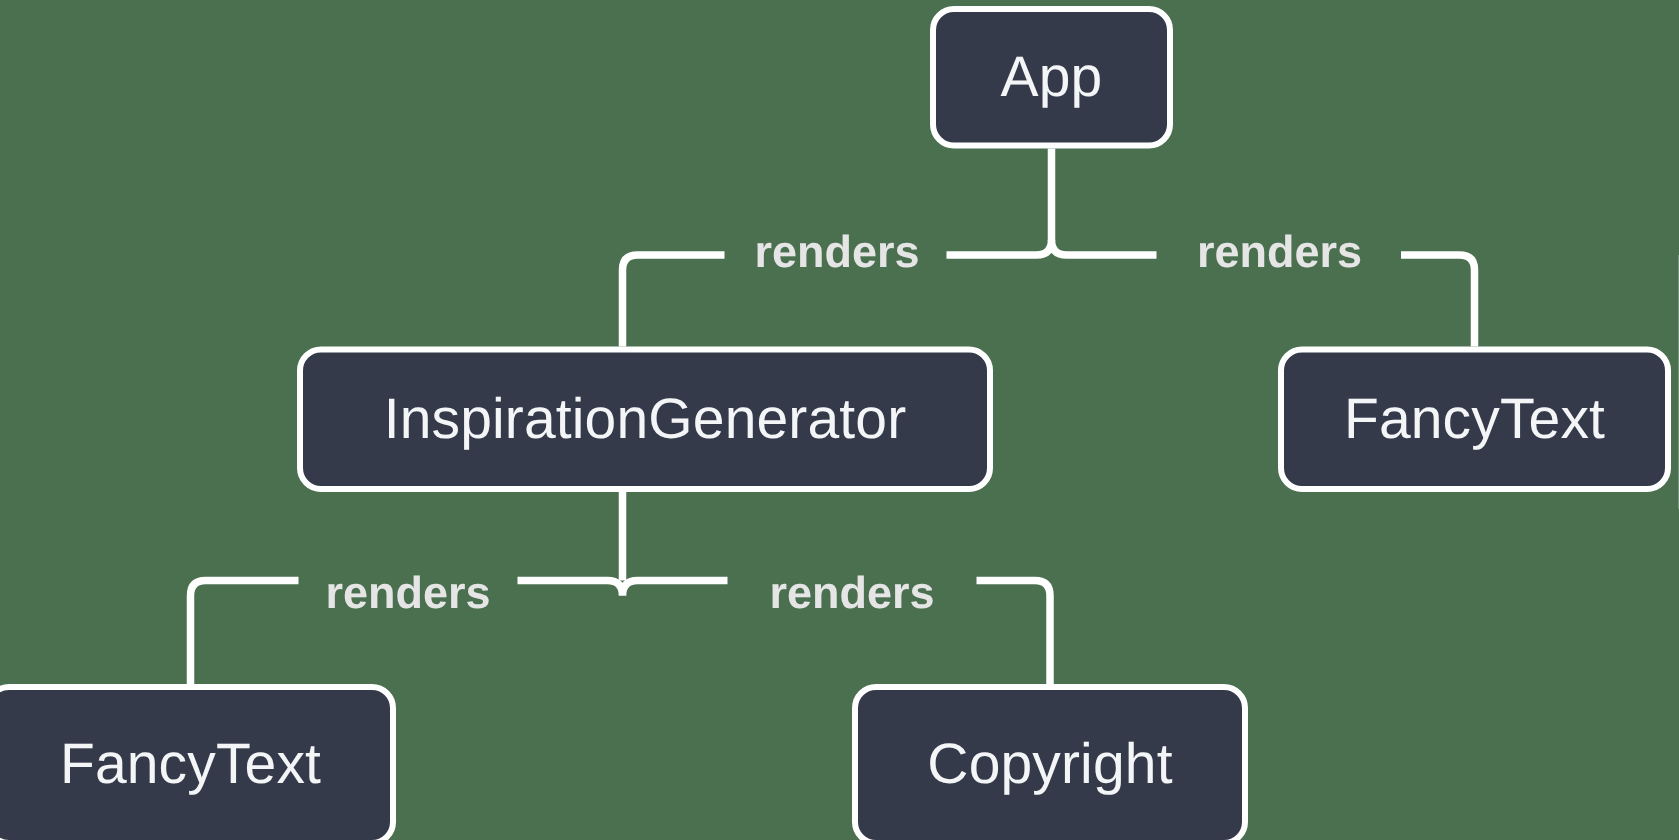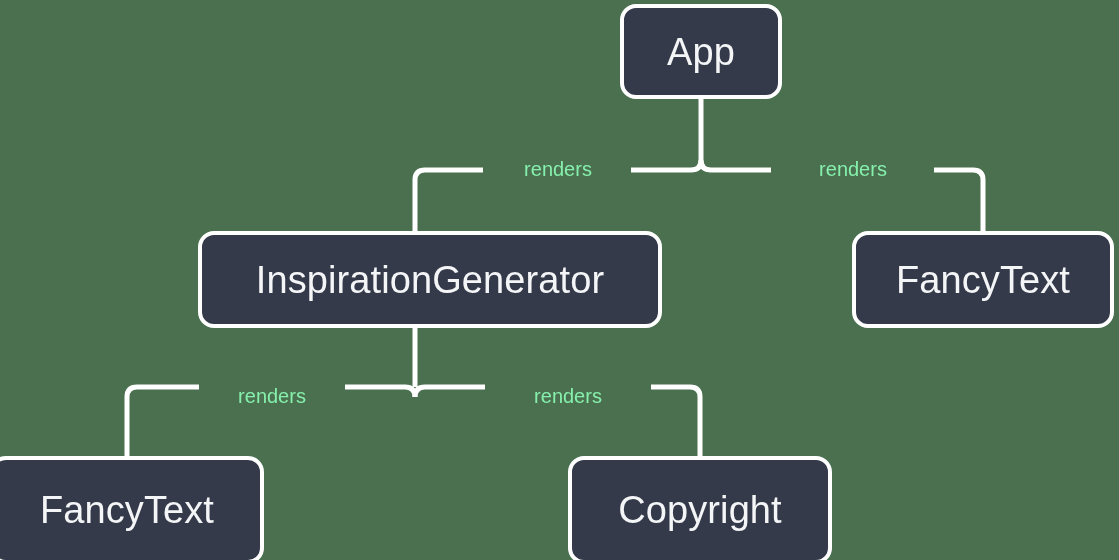--- a/index.html
+++ b/index.html
@@ -47,23 +47,23 @@
     white-space: nowrap;
   }
   .node-app { left: 620px; top: 4px; width: 162px; height: 95px; }
   .node-inspiration { left: 198px; top: 231px; width: 464px; height: 97px; }
   .node-fancytext-right { left: 852px; top: 231px; width: 262px; height: 97px; }
   .node-fancytext-bottom { left: -10px; top: 456px; width: 274px; height: 108px; }
   .node-copyright { left: 568px; top: 456px; width: 264px; height: 108px; }
 
   .edge-label {
     position: absolute;
-    color: #86efac;
-    font-size: 20px;
-    font-weight: 400;
+    color: #e5e5e5;
+    font-size: 30px;
+    font-weight: 700;
     line-height: 1;
     white-space: nowrap;
     z-index: 3;
     transform: translate(-50%, -50%);
   }
   .edge-label-a { left: 558px; top: 169px; }
   .edge-label-b { left: 853px; top: 169px; }
   .edge-label-c { left: 272px; top: 396px; }
   .edge-label-d { left: 568px; top: 396px; }
 </style>

